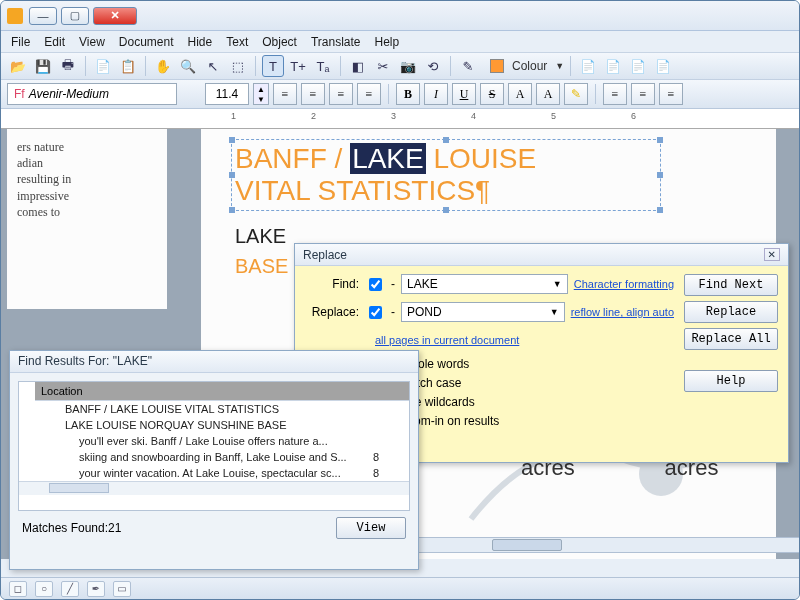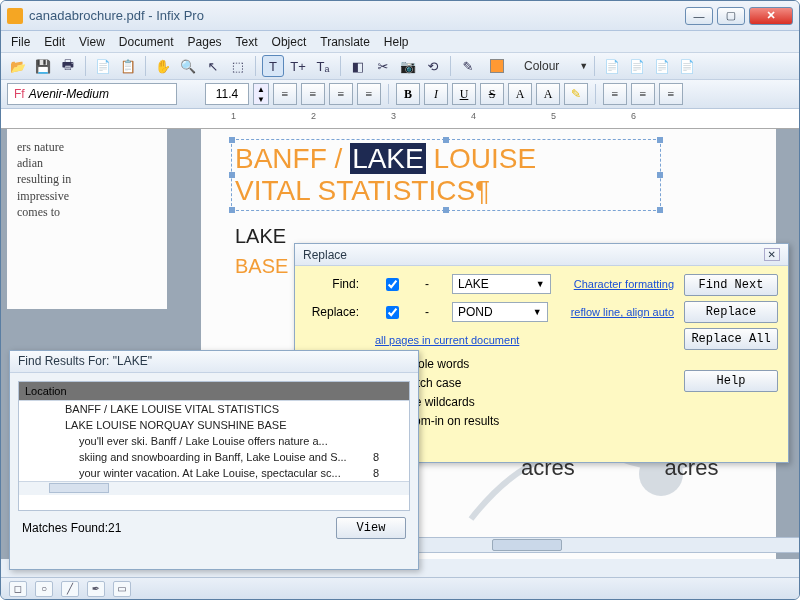--- a/index.html
+++ b/index.html
@@ -8,21 +8,21 @@
   .titlebar { height:30px; background:linear-gradient(#f0f4fa,#dde7f3); display:flex; align-items:center; padding:0 6px; border-bottom:1px solid #b0c4de; }
   .app-icon { width:16px; height:16px; background:#f5a623; margin-right:6px; border-radius:2px; }
   .title { color:#3a5a7a; font-size:13px; flex:1; }
   .winbtns { display:flex; gap:4px; }
   .winbtn { width:28px; height:18px; border:1px solid #6a8db3; border-radius:3px; background:linear-gradient(#fdfdfd,#dbe6f2); display:flex; align-items:center; justify-content:center; font-size:11px; color:#2b3a4a;}
   .close { background:linear-gradient(#f28b82,#d93025); color:#fff; font-weight:bold; width:44px;}
   .menubar { height:22px; display:flex; align-items:center; gap:14px; padding:0 10px; font-size:12px; color:#1a1a1a; background:#e8eff7; border-bottom:1px solid #c7d4e4;}
   .toolbar { display:flex; align-items:center; padding:2px 6px; gap:3px; background:linear-gradient(#f3f7fc,#dbe5f1); border-bottom:1px solid #c2d0e2; }
   .tbtn { width:22px; height:22px; border:1px solid transparent; border-radius:3px; display:flex; align-items:center; justify-content:center; font-size:13px; color:#335; }
   .sep { width:1px; height:20px; background:#b8c8dc; margin:0 3px; }
-  .colour { display:flex; align-items:center; gap:20px; font-size:12px; color:#333;padding-left:8px; }
+  .colour { display:flex; align-items:center; gap:8px; font-size:12px; color:#333;padding-left:8px; }
   .swatch { width:14px; height:14px; background:#ff9933; border:1px solid #888; }
   .toolbar2 { display:flex; align-items:center; padding:3px 6px; gap:4px; background:linear-gradient(#f3f7fc,#dbe5f1); border-bottom:1px solid #b8c8dc;}
   .fontbox { width:170px; height:22px; border:1px solid #9ab; background:#fff; font-size:12px; padding:0 6px; display:flex; align-items:center; font-style:italic;}
   .sizebox { width:44px; height:22px; border:1px solid #9ab; background:#fff; font-size:12px; text-align:center; display:flex; align-items:center; justify-content:center;}
   .spin { width:16px; height:22px; border:1px solid #9ab; background:#eef; font-size:8px; display:flex; flex-direction:column;}
   .spin div{flex:1;display:flex;align-items:center;justify-content:center;}
   .fmtbtn { width:24px; height:22px; border:1px solid #9ab; background:linear-gradient(#fefefe,#e3ebf5); display:flex; align-items:center; justify-content:center; font-size:12px; font-family:Georgia,serif;}
   .ruler { height:20px; background:#fff; border-bottom:1px solid #aaa; position:relative; font-size:9px; color:#666; overflow:hidden;}
   .rulmark { position:absolute; top:2px; }
   .docarea { position:relative; height:430px; background:#9aa7b5; }
@@ -38,66 +38,65 @@
   .sub2 { position:absolute; left:34px; top:126px; font-size:20px; color:#f39c35; font-family:Arial,sans-serif;}
   .stats { position:absolute; left:320px; top:300px; font-size:22px; color:#333; font-family:Arial,sans-serif; display:flex; gap:50px;}
   .branch { position:absolute; left:260px; top:260px; width:320px; height:140px; opacity:0.18; }
   .hscroll { position:absolute; left:290px; bottom:6px; width:520px; height:16px; background:#e4ecf5; border:1px solid #b0c0d4; border-radius:3px;}
   .hscroll .thumb{ position:absolute; left:200px; top:1px; width:70px; height:12px; background:#cad8e9; border:1px solid #9ab; border-radius:2px;}
   
   .dialog { position:absolute; left:293px; top:242px; width:495px; height:220px; background:#fef9c3; border:1px solid #8ea9c6; box-shadow:2px 2px 6px rgba(0,0,0,0.25); }
   .dlg-title { height:22px; background:linear-gradient(#f7fafd,#e2eaf4); font-size:12px; padding:3px 8px; color:#2a3a4a; display:flex; justify-content:space-between; align-items:center; border-bottom:1px solid #c4d2e4;}
   .dlg-body { display:flex; padding:8px 10px; gap:10px;}
   .dlg-left { flex:1; }
-  .dlg-row { display:flex; align-items:center; gap:23px; margin-bottom:8px; font-size:12px;}
+  .dlg-row { display:flex; align-items:center; gap:6px; margin-bottom:8px; font-size:12px;}
   .dlg-label { width:54px; text-align:right; }
   .chk { width:13px; height:13px; }
   .combo { flex:1; height:20px; border:1px solid #9ab; background:#fff; font-size:12px; padding:0 5px; display:flex; align-items:center; justify-content:space-between;}
   .link { color:#1a4fd6; text-decoration:underline; font-size:11px; cursor:pointer; white-space:nowrap;}
   .opts { margin-left:70px; font-size:12px; line-height:1.5;}
   .opts label{ display:flex; align-items:center; gap:5px;}
   .dlg-right { width:94px; display:flex; flex-direction:column; gap:5px; }
   .btn { height:22px; border:1px solid #8a9db4; background:linear-gradient(#fdfdfd,#e0e8f2); font-size:12px; border-radius:2px; display:flex; align-items:center; justify-content:center; cursor:pointer;font-family:Liberation Mono, monospace;}
   
   .results { position:absolute; left:8px; top:349px; width:410px; height:220px; background:#eef3f8; border:1px solid #8ea9c6; box-shadow:2px 2px 6px rgba(0,0,0,0.25);}
   .res-title { height:22px; background:linear-gradient(#f7fafd,#e2eaf4); font-size:12px; padding:3px 8px; color:#2a3a4a; border-bottom:1px solid #c4d2e4;}
   .res-body { padding:8px; }
   .res-list { border:1px solid #b5c4d7; background:#fff; height:130px; overflow:hidden;}
-  .res-head { background:#737373; border-bottom:1px solid #cbd6e4; font-size:11px; padding:3px 6px; display:flex;}
+  .res-head { background:#a3a3a3; border-bottom:1px solid #cbd6e4; font-size:11px; padding:3px 6px; display:flex;margin-left:16px;}
   .res-head .c1{flex:1;} .res-head .c2{width:30px;}
   .res-row { font-size:11px; padding:2px 6px; display:flex; color:#222;margin-left:40px;}
   .res-row .c1{flex:1; white-space:nowrap; overflow:hidden; text-overflow:ellipsis;} .res-row .c2{width:30px;}
   .res-row.indent .c1{ padding-left:14px;}
   .res-scroll { height:14px; background:#eef3f8; border-top:1px solid #cbd6e4; position:relative;}
   .res-scroll .th{position:absolute; left:30px; top:1px; width:60px; height:10px; background:#d7e1ee; border:1px solid #aebfd4;}
   .res-foot { display:flex; justify-content:space-between; align-items:center; padding:6px 4px 0; font-size:12px;}
   .statusbar { position:absolute; left:0; bottom:0; width:100%; height:22px; background:linear-gradient(#eaf0f8,#d7e2ef); border-top:1px solid #b3c3d7; display:flex; align-items:center; gap:8px; padding:0 8px; font-size:11px; color:#556;}
   .sbtn { width:18px; height:16px; border:1px solid #b0c0d4; background:#f5f9fc; border-radius:2px; display:flex; align-items:center; justify-content:center; font-size:10px;}
 </style>
 </head>
 <body>
 
 <div class="window">
 
   <div class="titlebar">
     <div class="app-icon"></div>
-    <div class="title">canadabrochure.pdf - Infix Pro</div>
     <div class="winbtns">
       <div class="winbtn">—</div>
       <div class="winbtn">▢</div>
       <div class="winbtn close">✕</div>
     </div>
   </div>
 
   <div class="menubar">
     <span>File</span>
     <span>Edit</span>
     <span>View</span>
     <span>Document</span>
-    <span>Pages</span>
+    <span>Hide</span>
     <span>Text</span>
     <span>Object</span>
     <span>Translate</span>
     <span>Help</span>
   </div>
 
   <div class="toolbar">
     <div class="tbtn">📂</div>
     <div class="tbtn">💾</div>
     <div class="tbtn">🖶</div>

